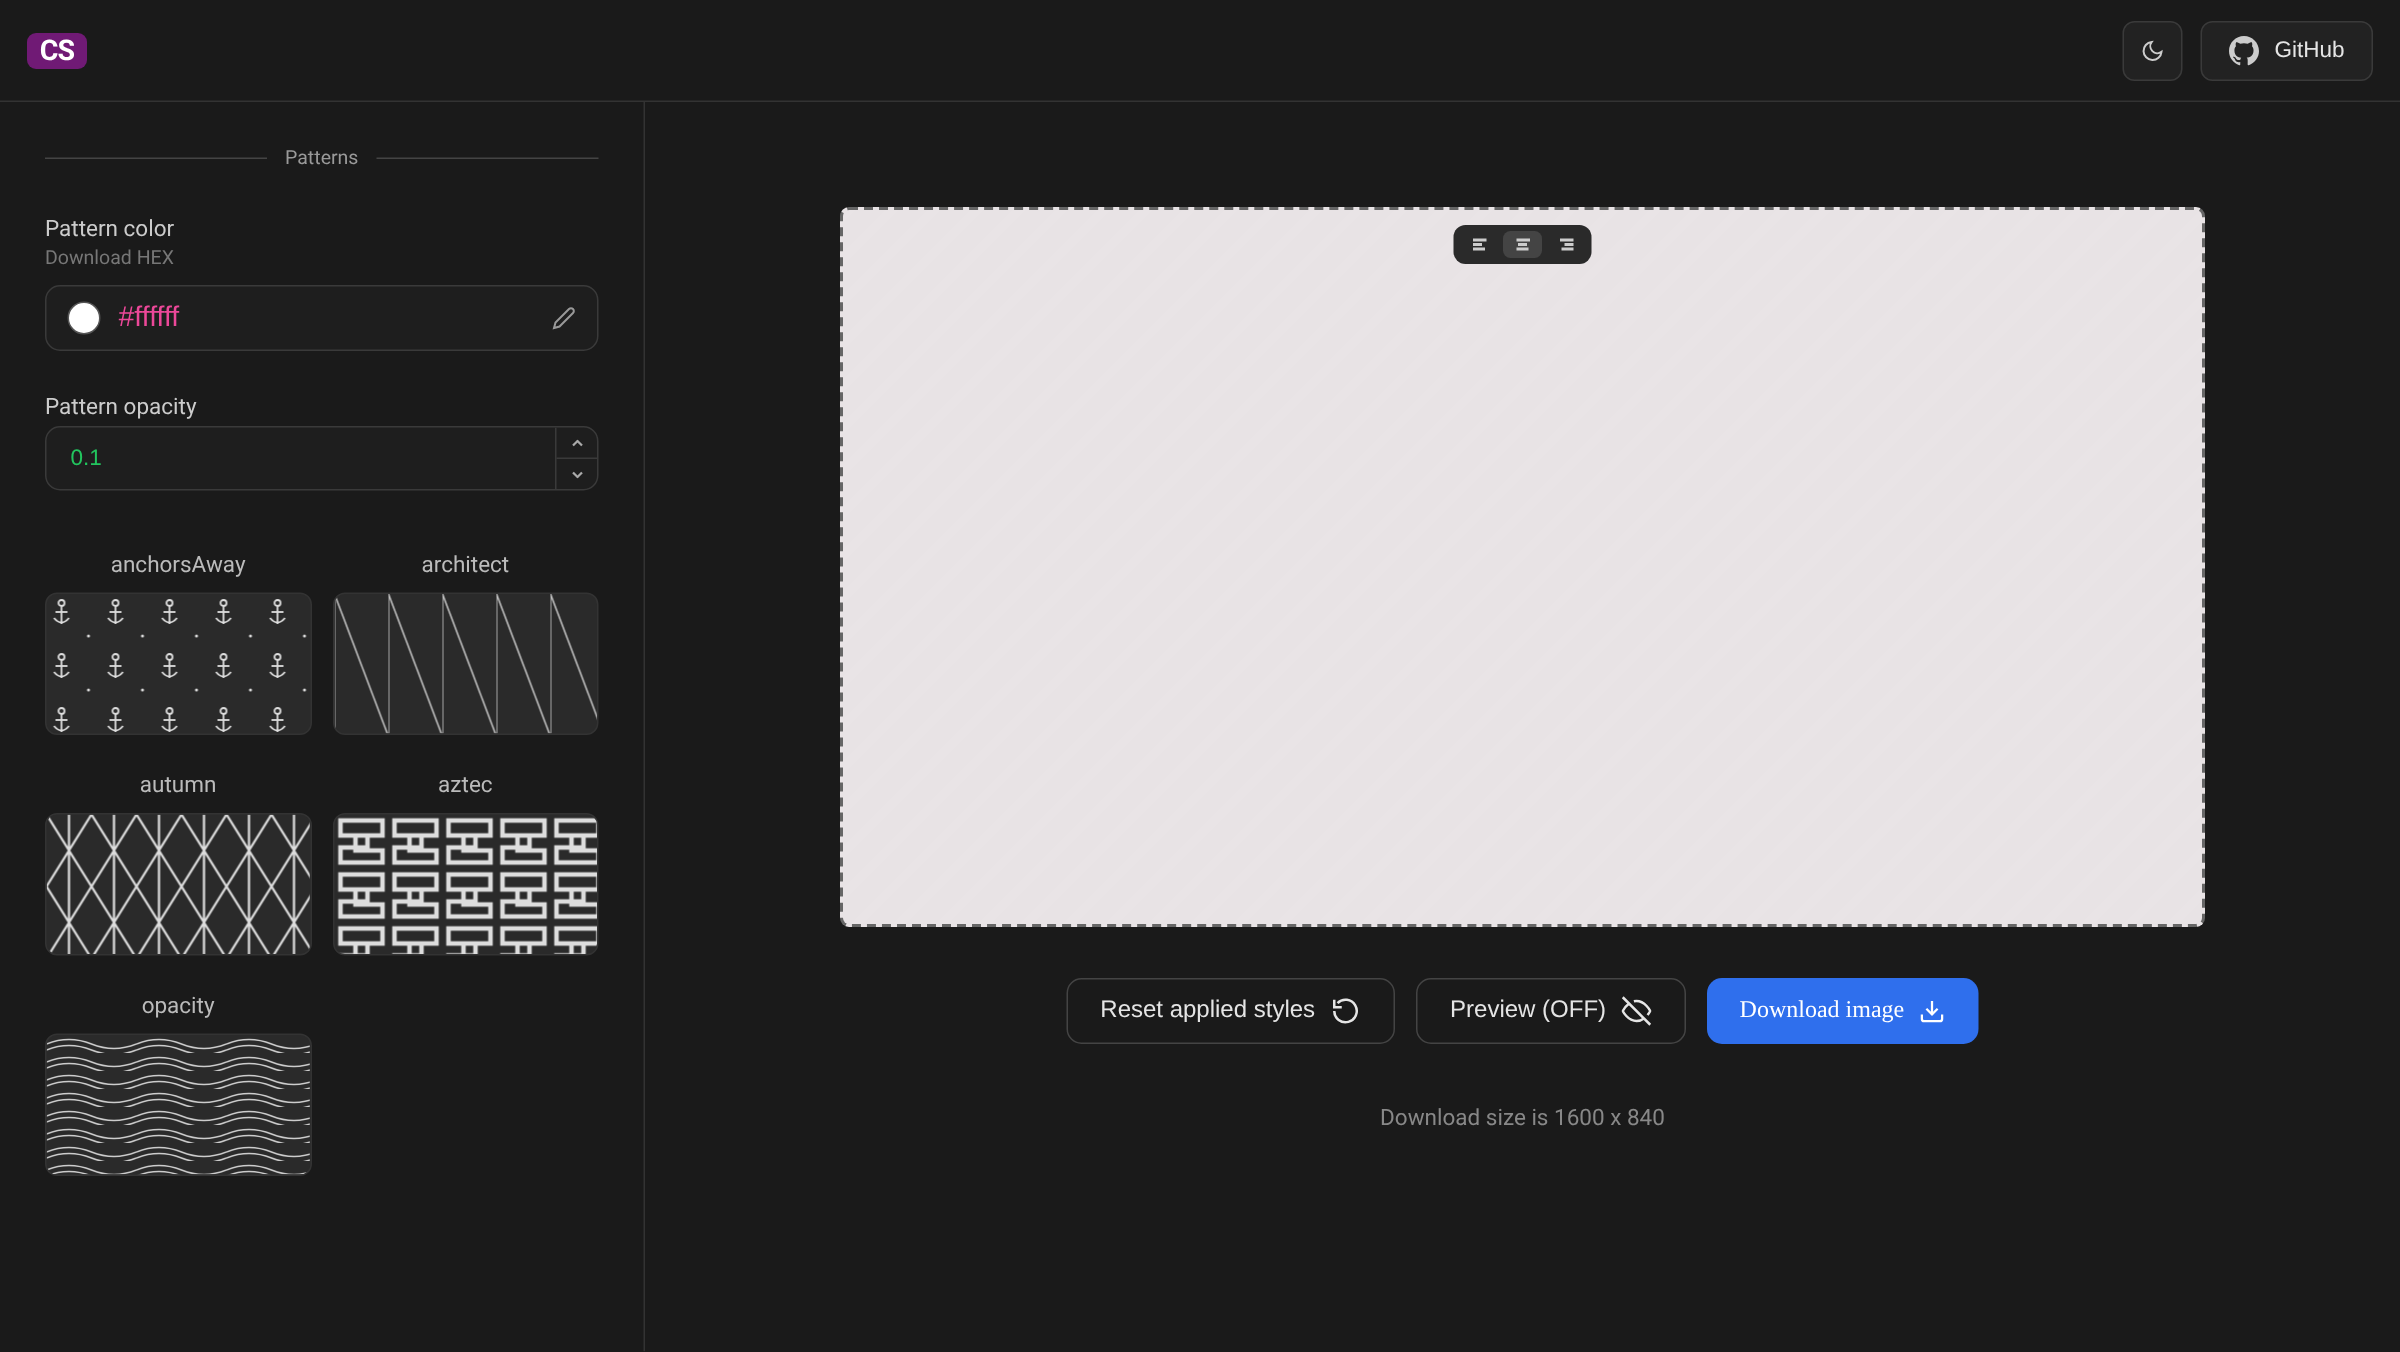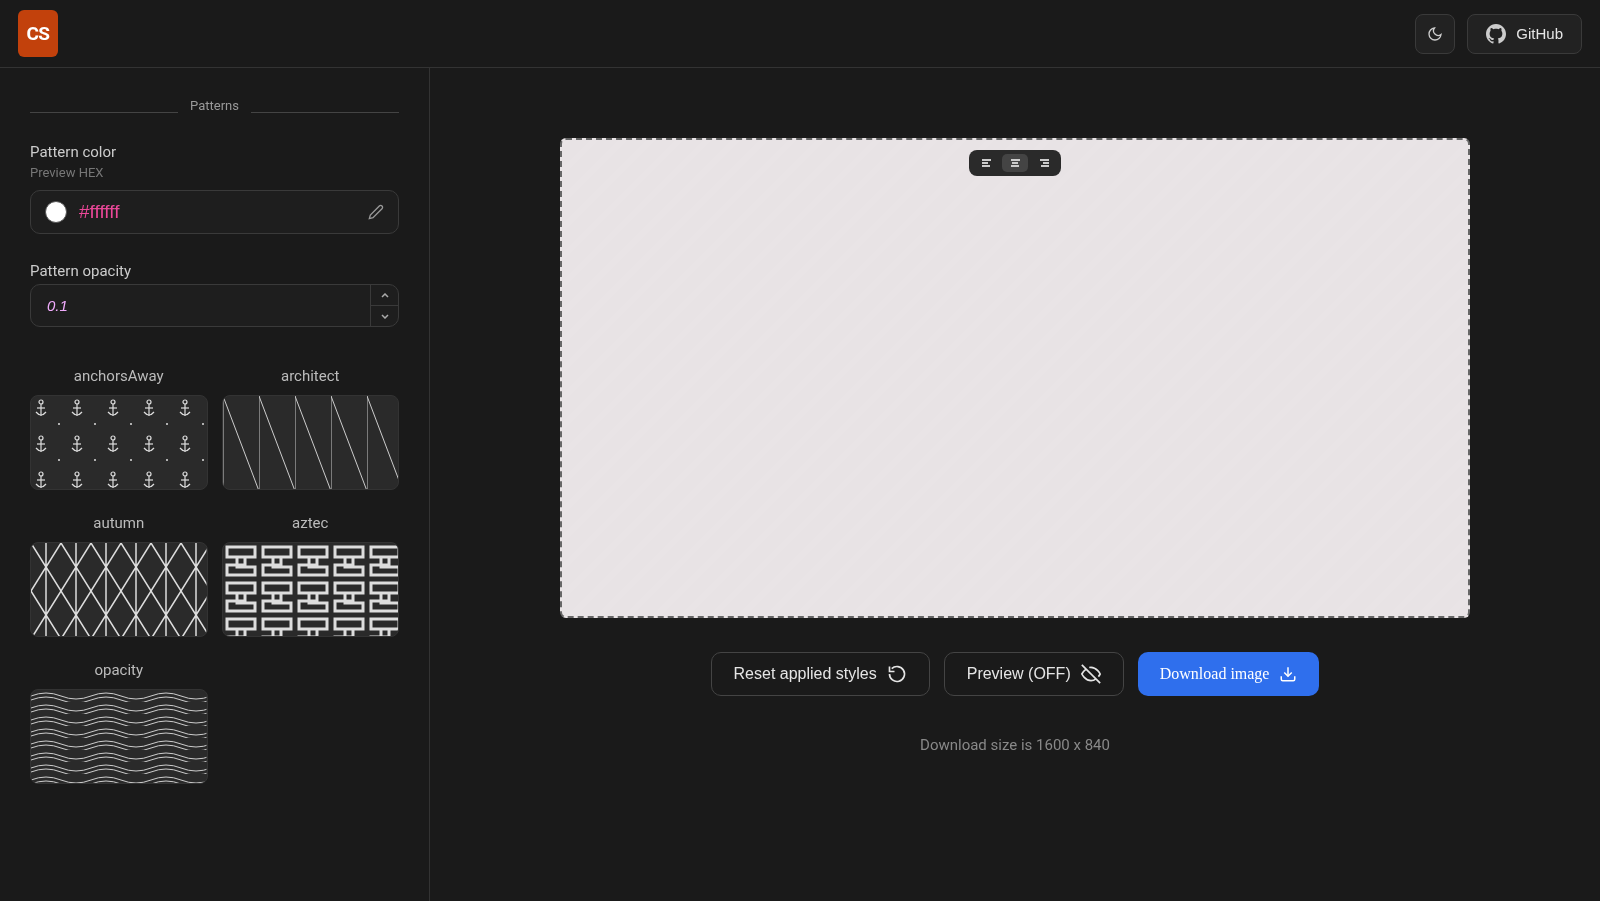--- a/index.html
+++ b/index.html
@@ -22,22 +22,22 @@
       height: 68px;
       display: flex;
       align-items: center;
       justify-content: space-between;
       padding: 0 18px;
       border-bottom: 1px solid #333;
     }
 
     .logo {
       width: 40px;
-      height: 47px;
-      background: #c2410c;
+      height: 24px;
+      background: #701a75;
       border-radius: 6px;
       display: flex;
       align-items: center;
       justify-content: center;
       color: #fff;
       font-weight: 700;
       font-size: 19px;
       letter-spacing: -0.5px;
     }
 
@@ -92,21 +92,21 @@
       display: flex;
       flex-direction: column;
       align-items: center;
       padding: 30px 40px;
       overflow-y: auto;
     }
 
     
     .section-divider {
       display: flex;
-      align-items: flex-end;
+      align-items: center;
       gap: 12px;
       margin-bottom: 30px;
     }
 
     .section-divider::before,
     .section-divider::after {
       content: "";
       flex: 1;
       height: 1px;
       background: #444;
@@ -168,25 +168,24 @@
       border-radius: 10px;
       background: #1e1e1e;
       margin-bottom: 40px;
       overflow: hidden;
     }
 
     .opacity-input {
       flex: 1;
       background: transparent;
       border: none;
-      color: #f0abfc;
+      color: #22c55e;
       font-size: 15px;
       padding: 12px 16px;
       outline: none;
-      font-style: italic;
     }
 
     .stepper {
       display: flex;
       flex-direction: column;
       border-left: 1px solid #3a3a3a;
       width: 28px;
     }
 
     .stepper-btn {
@@ -369,21 +368,21 @@
 </div>
 
 <div class="layout">
 
   <div class="sidebar">
     <div class="section-divider">
       <span>Patterns</span>
     </div>
 
     <div class="field-label">Pattern color</div>
-    <div class="field-hint">Preview HEX</div>
+    <div class="field-hint">Download HEX</div>
     <div class="color-input-wrap">
       <div class="color-swatch"></div>
       <input class="color-input" value="#ffffff" style="">
       <span class="edit-icon">
         <svg width="16" height="16" viewBox="0 0 24 24" fill="none" stroke="currentColor" stroke-width="2">
             <path d="M17 3a2.828 2.828 0 1 1 4 4L7.5 20.5 2 22l1.5-5.5L17 3z"></path>
           </svg>
       </span>
     </div>
 

